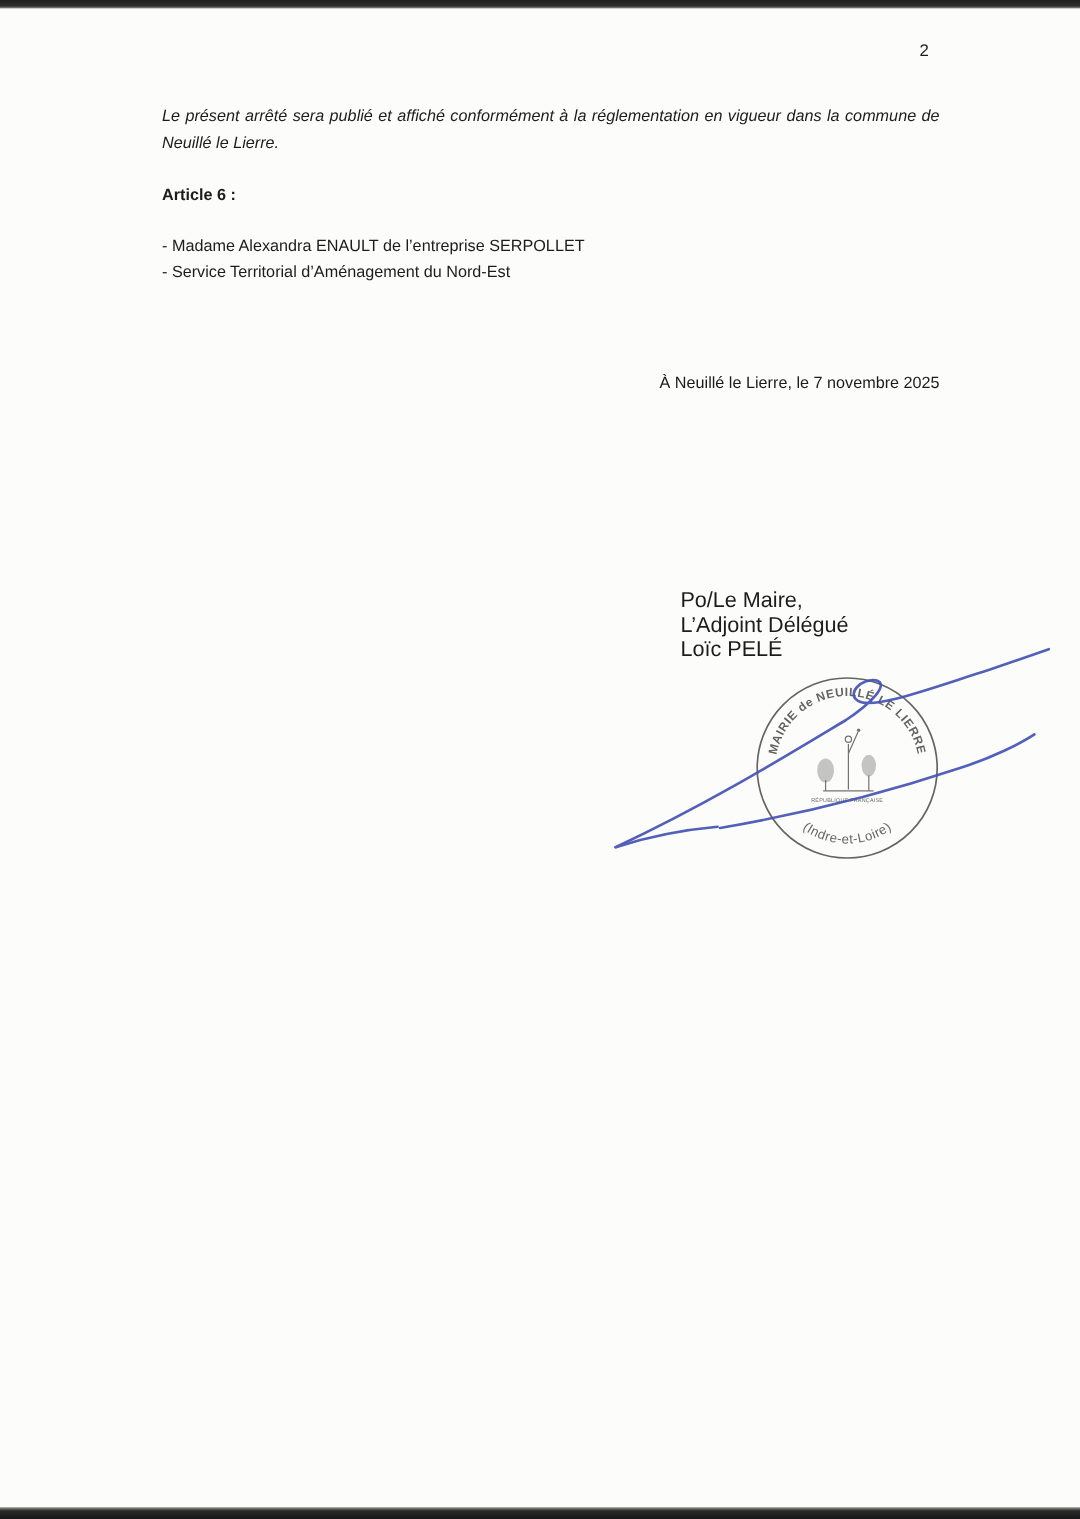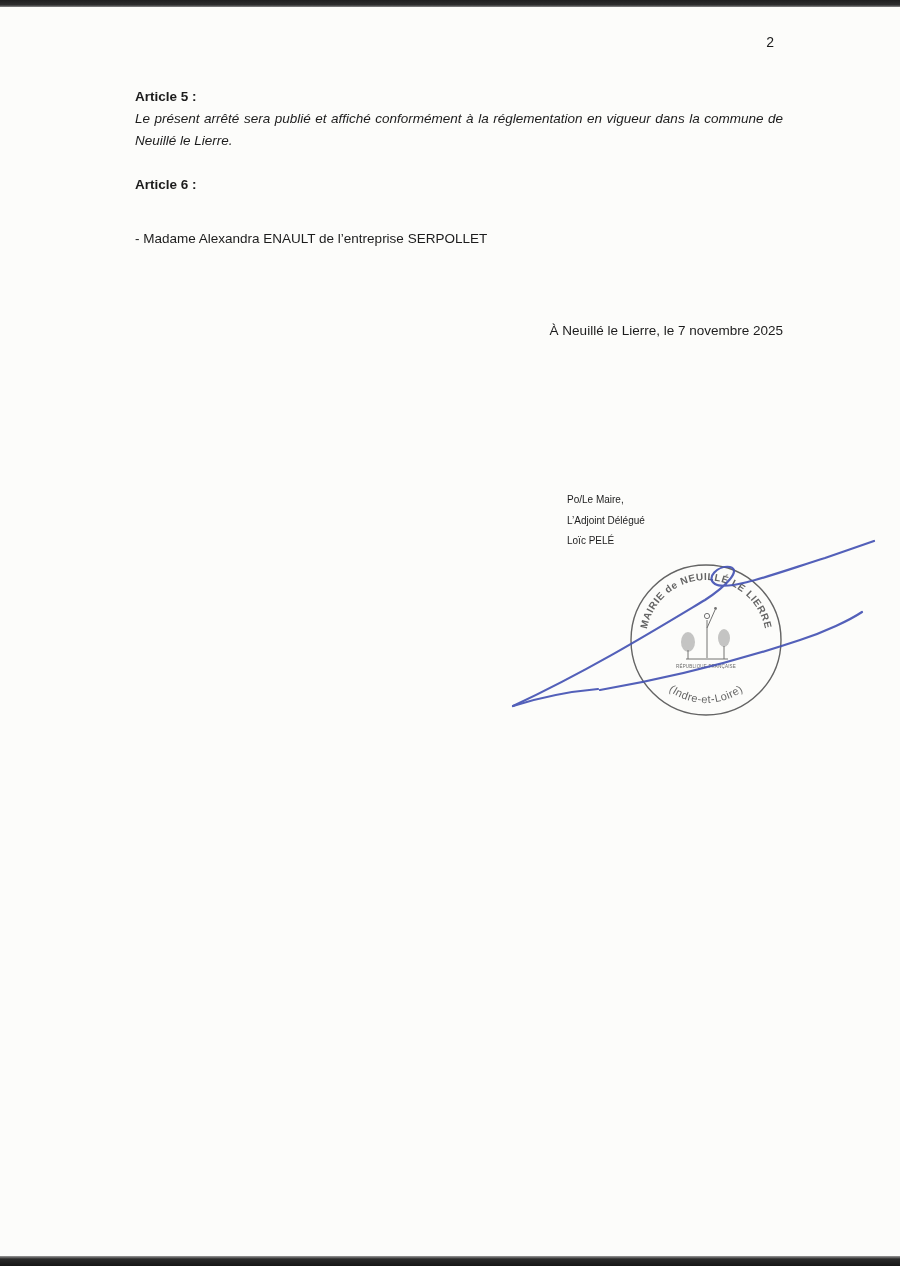--- a/index.html
+++ b/index.html
@@ -28,28 +28,28 @@
     position: absolute;
     left: 135px;
     top: 86px;
     width: 648px;
     font-size: 13.5px;
     line-height: 22px;
   }
   .article-heading { font-weight: bold; }
   .para { text-align: justify; margin: 0; font-style: italic; }
   .block-gap-lg { margin-top: 22px; }
-  .recipients { margin-top: 32px; }
+  .recipients { margin-top: 20px; }
   .dateline { margin-top: 70px; text-align: right; }
 
   .signoff {
     position: absolute;
     left: 567px;
     top: 490px;
-    font-size: 10px;
+    font-size: 18px;
     line-height: 20.5px;
   }
 
   .stamp-signature {
     position: absolute;
     left: 480px;
     top: 520px;
     width: 420px;
     height: 220px;
   }
@@ -62,27 +62,27 @@
 <body>
 
 <div class="page">
 
   <div class="scan-edge top"></div>
   <div class="scan-edge bottom"></div>
 
   <div class="page-number">2</div>
 
   <div class="content">
-    <div class="article-heading">Article 5 :</div>
     <p class="para">Le présent arrêté sera publié et affiché conformément à la réglementation en vigueur dans la commune de Neuillé le Lierre.</p>
 
     <div class="article-heading block-gap-lg">Article 6 :</div>
 
     <div class="recipients">
       <div>- Madame Alexandra ENAULT de l’entreprise SERPOLLET</div>
+      <div>- Service Territorial d’Aménagement du Nord-Est</div>
     </div>
 
     <div class="dateline">À Neuillé le Lierre, le 7 novembre 2025</div>
   </div>
 
   <div class="signoff">
     <div>Po/Le Maire,</div>
     <div>L’Adjoint Délégué</div>
     <div>Loïc PELÉ</div>
   </div>

